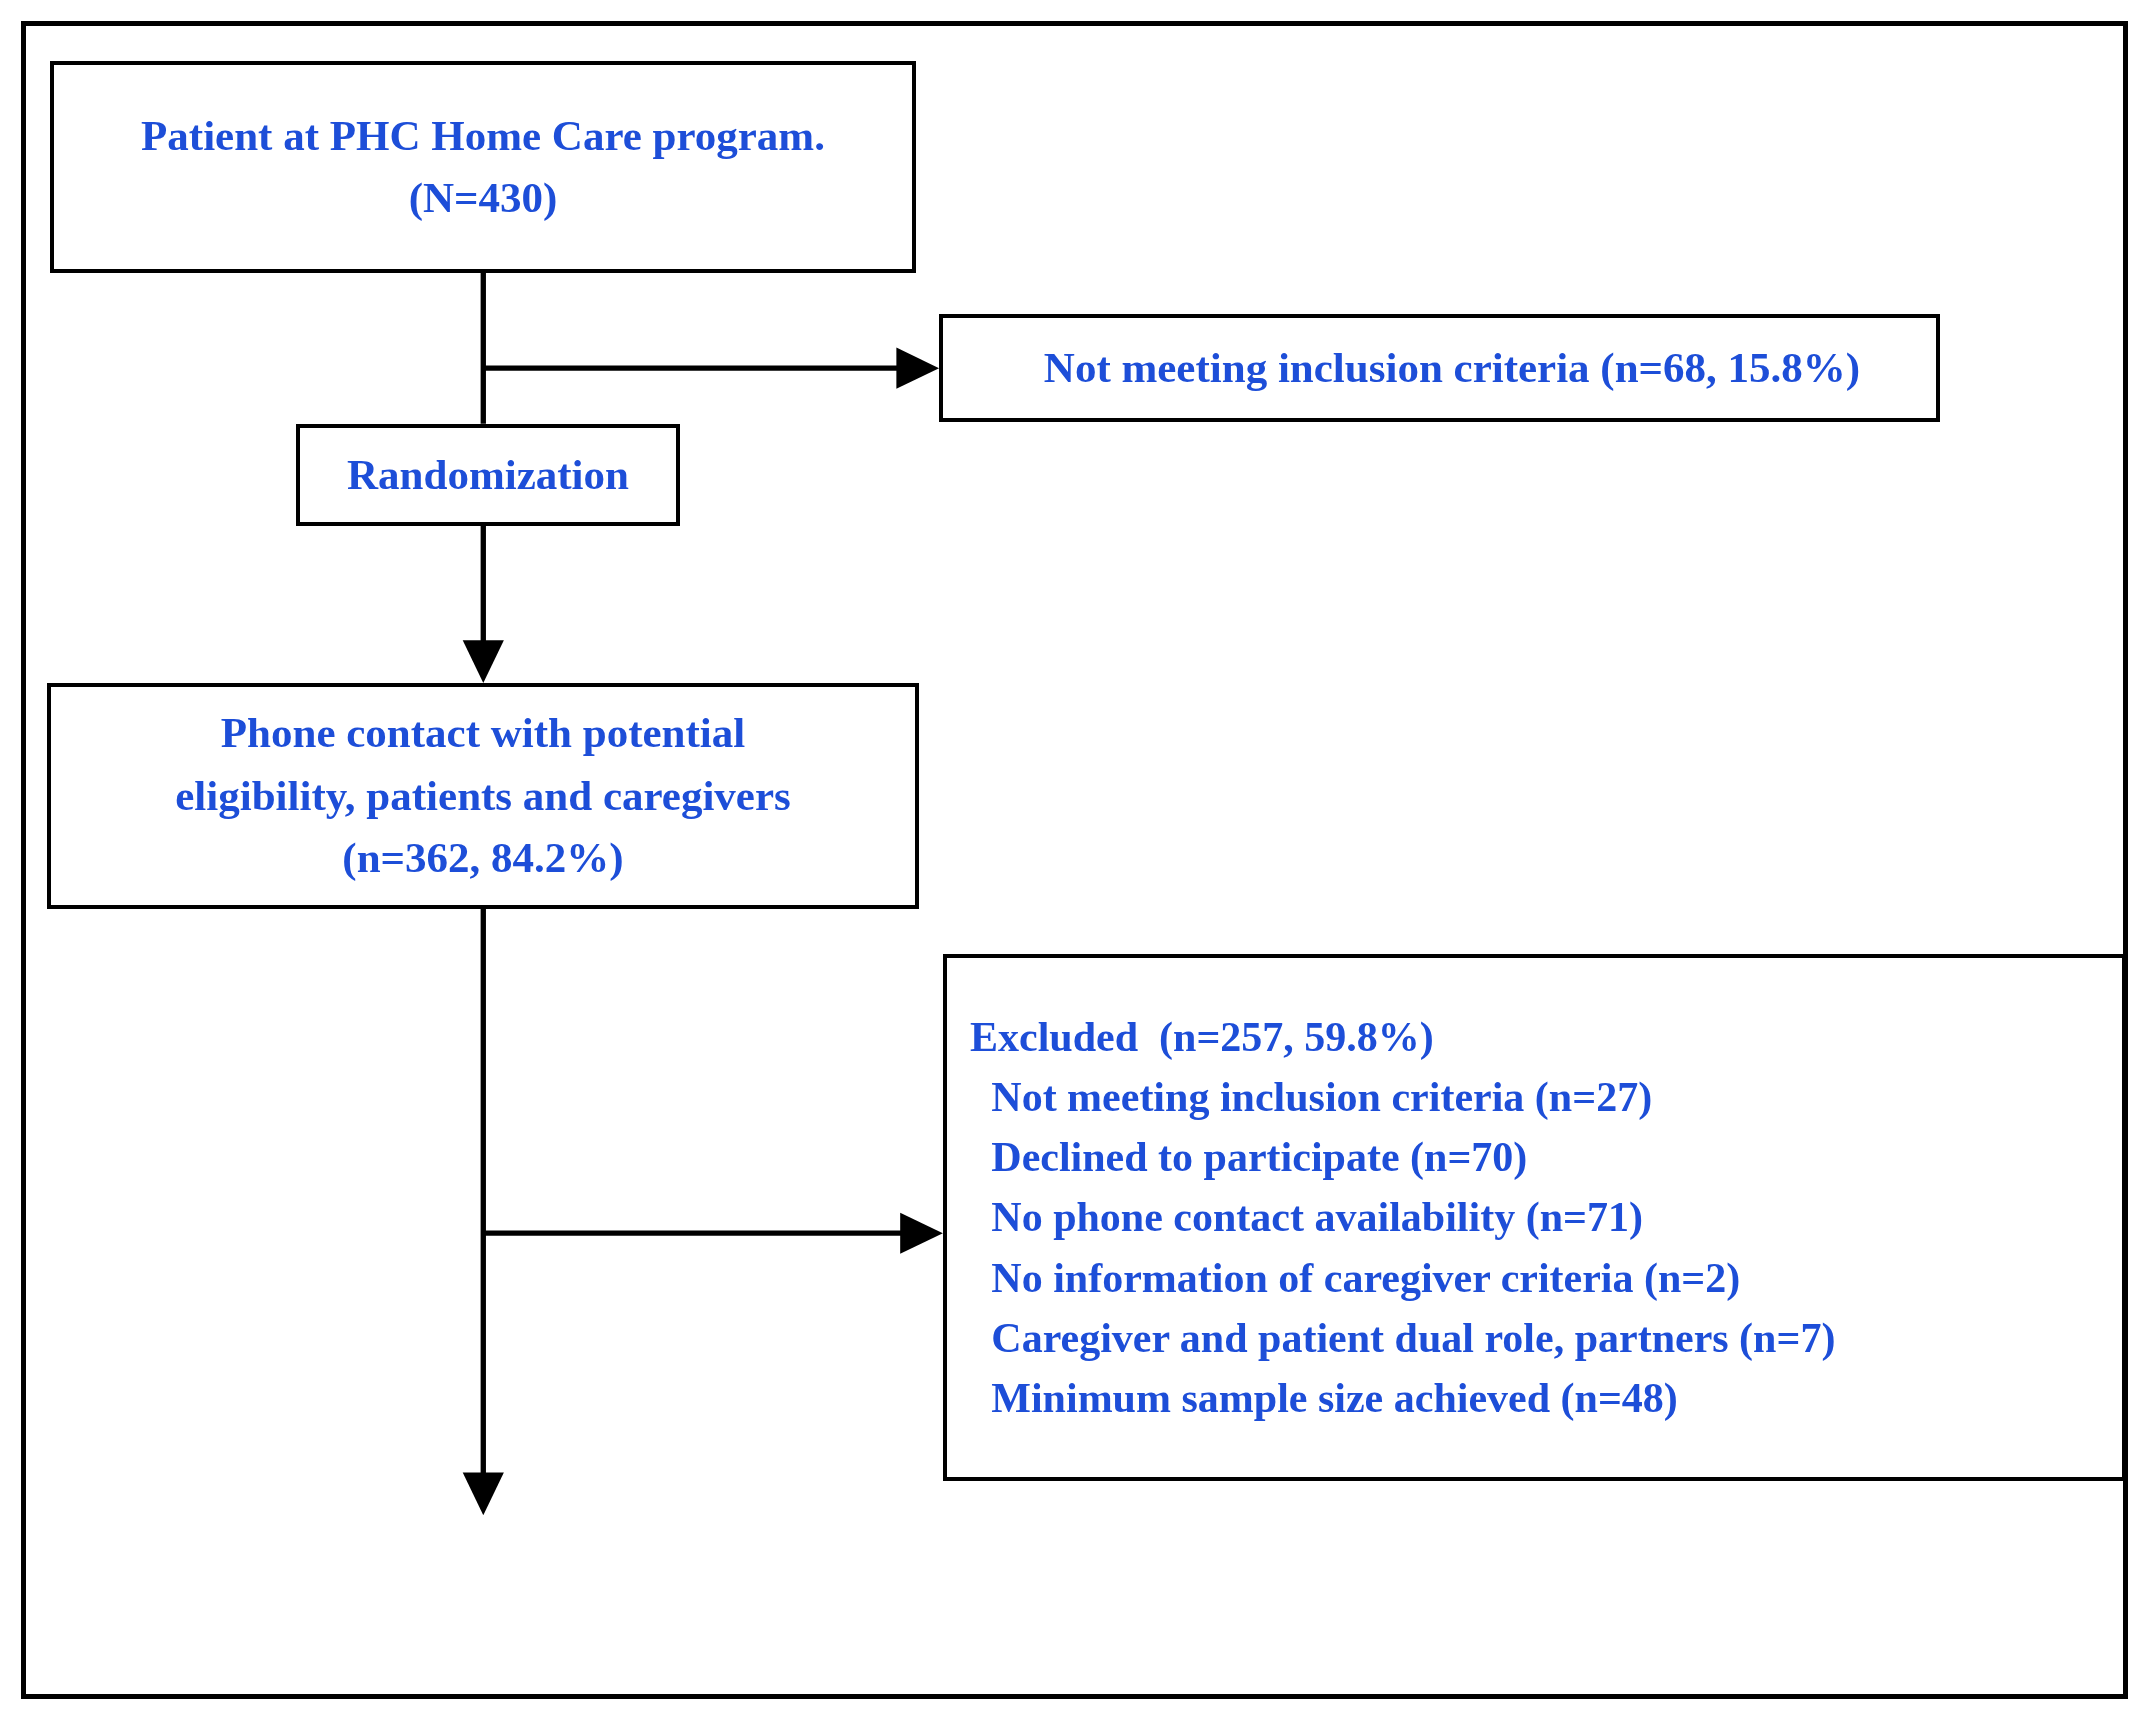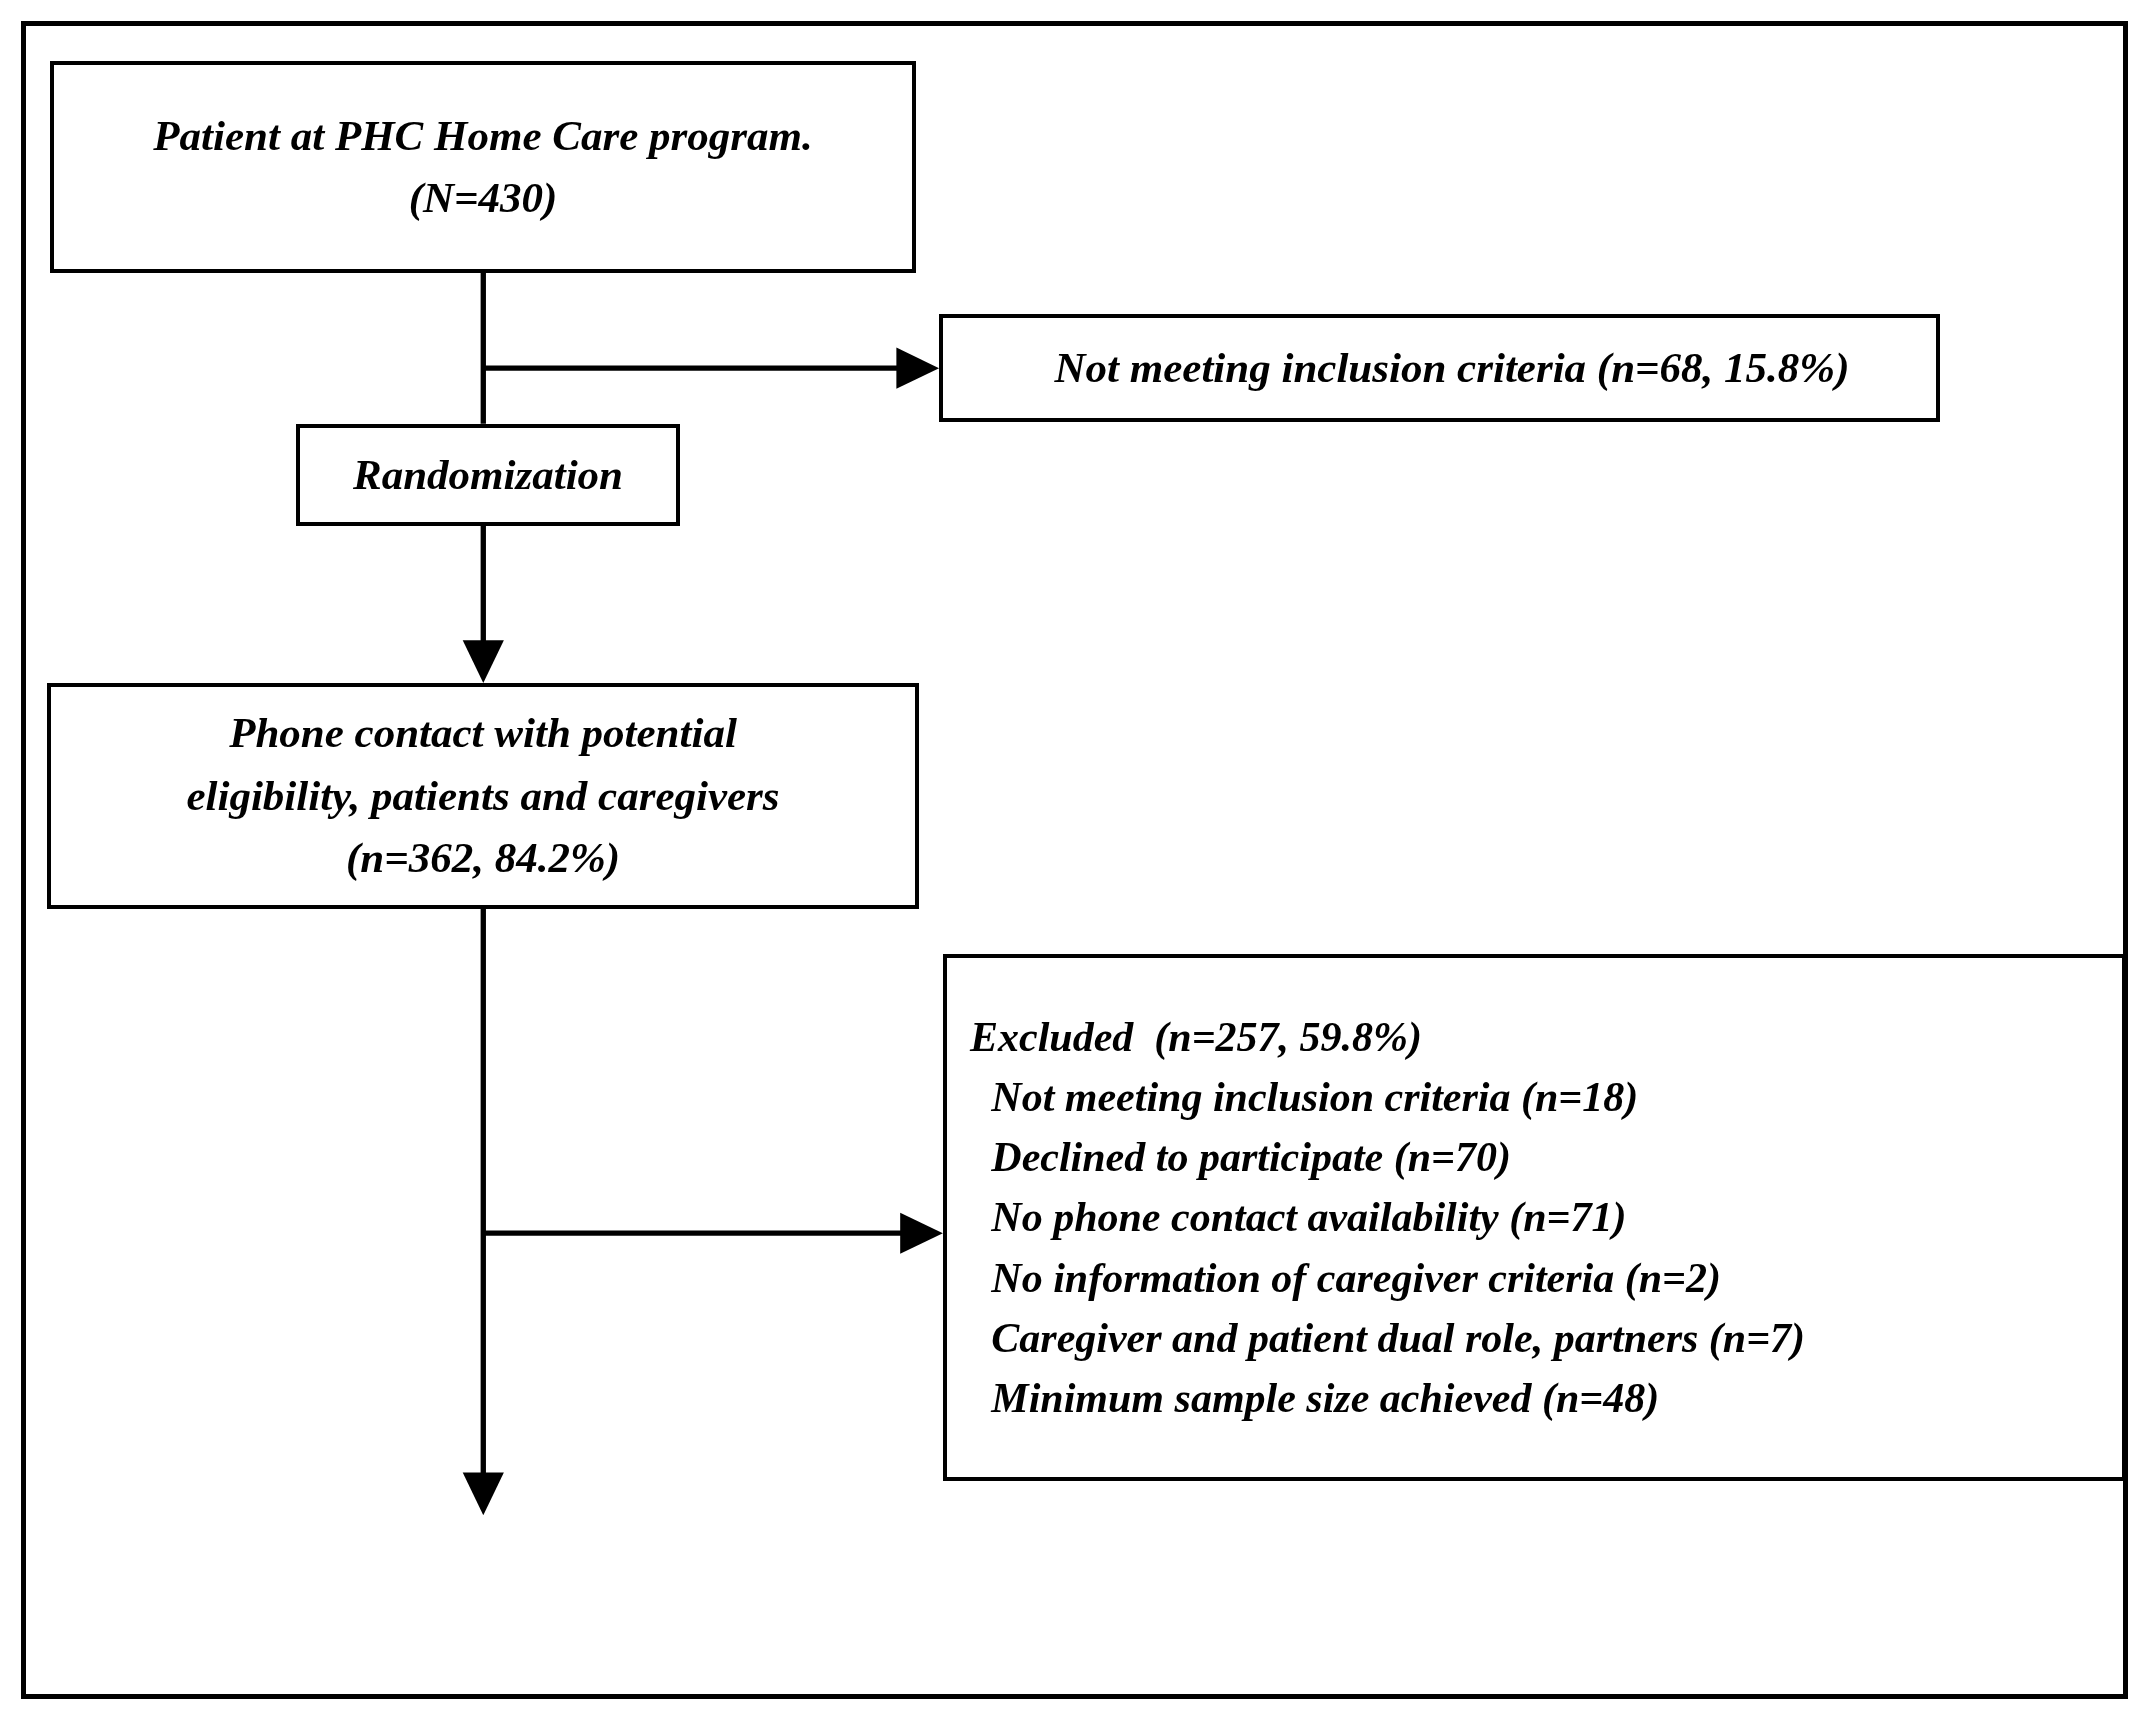--- a/index.html
+++ b/index.html
@@ -7,22 +7,21 @@
     padding: 0;
     background: #ffffff;
   }
   #canvas {
     position: relative;
     width: 2120px;
     height: 1721px;
     background: #ffffff;
     font-family: "Liberation Serif", "DejaVu Serif", serif;
     font-weight: bold;
-    color: #000000;
-    font-style: italic;
+    color: #1d4ed8;
   }
   #outer-border {
     position: absolute;
     left: 21.3px; top: 21.3px;
     width: 2097px; height: 1668px;
     border: 5.3px solid #000000;
     background: transparent;
   }
   #connectors {
     position: absolute;
@@ -110,21 +109,21 @@
   </div>
 
   <div class="box centered" id="box-phone-contact">
     <div class="line-text">Phone contact with potential</div>
     <div class="line-text">eligibility, patients and caregivers</div>
     <div class="line-text">(n=362, 84.2%)</div>
   </div>
 
   <div class="box" id="box-excluded">
     <div class="excl-line">Excluded  (n=257, 59.8%)</div>
-    <div class="excl-line excl-item">Not meeting inclusion criteria (n=18)</div>
+    <div class="excl-line excl-item">Not meeting inclusion criteria (n=27)</div>
     <div class="excl-line excl-item">Declined to participate (n=70)</div>
     <div class="excl-line excl-item">No phone contact availability (n=71)</div>
     <div class="excl-line excl-item">No information of caregiver criteria (n=2)</div>
     <div class="excl-line excl-item">Caregiver and patient dual role, partners (n=7)</div>
     <div class="excl-line excl-item">Minimum sample size achieved (n=48)</div>
   </div>
 
 
 </div>
 

